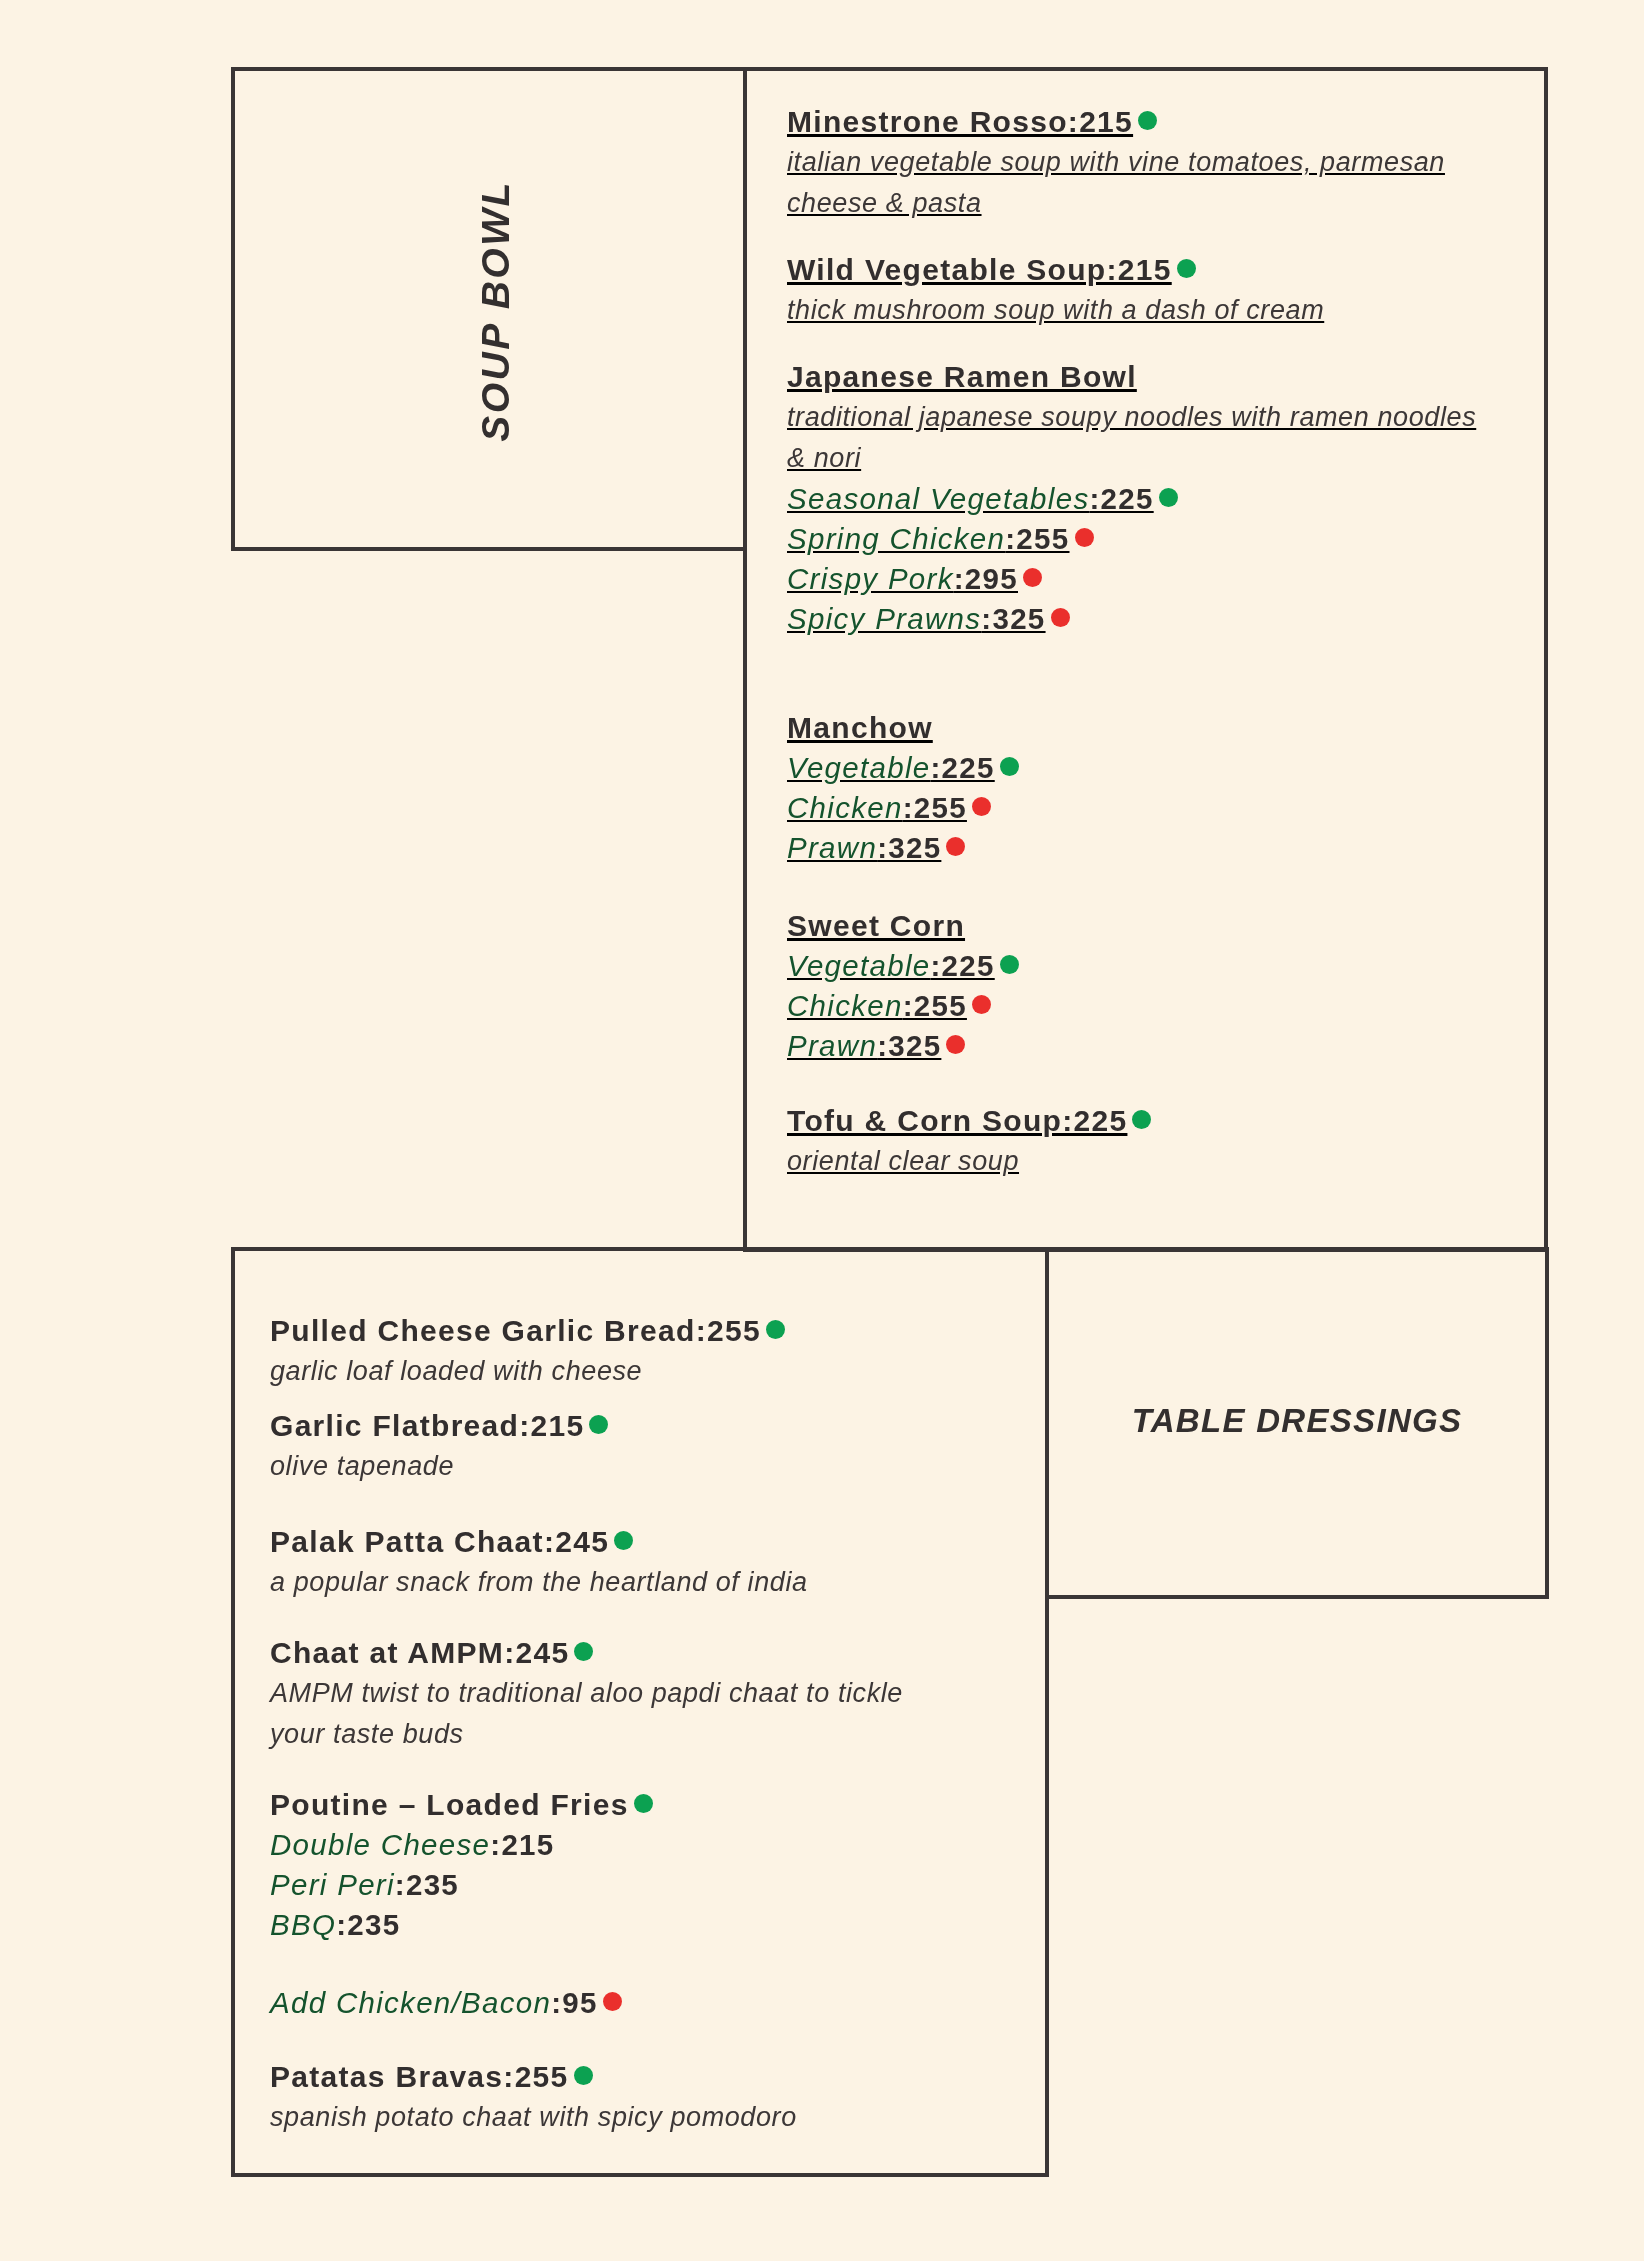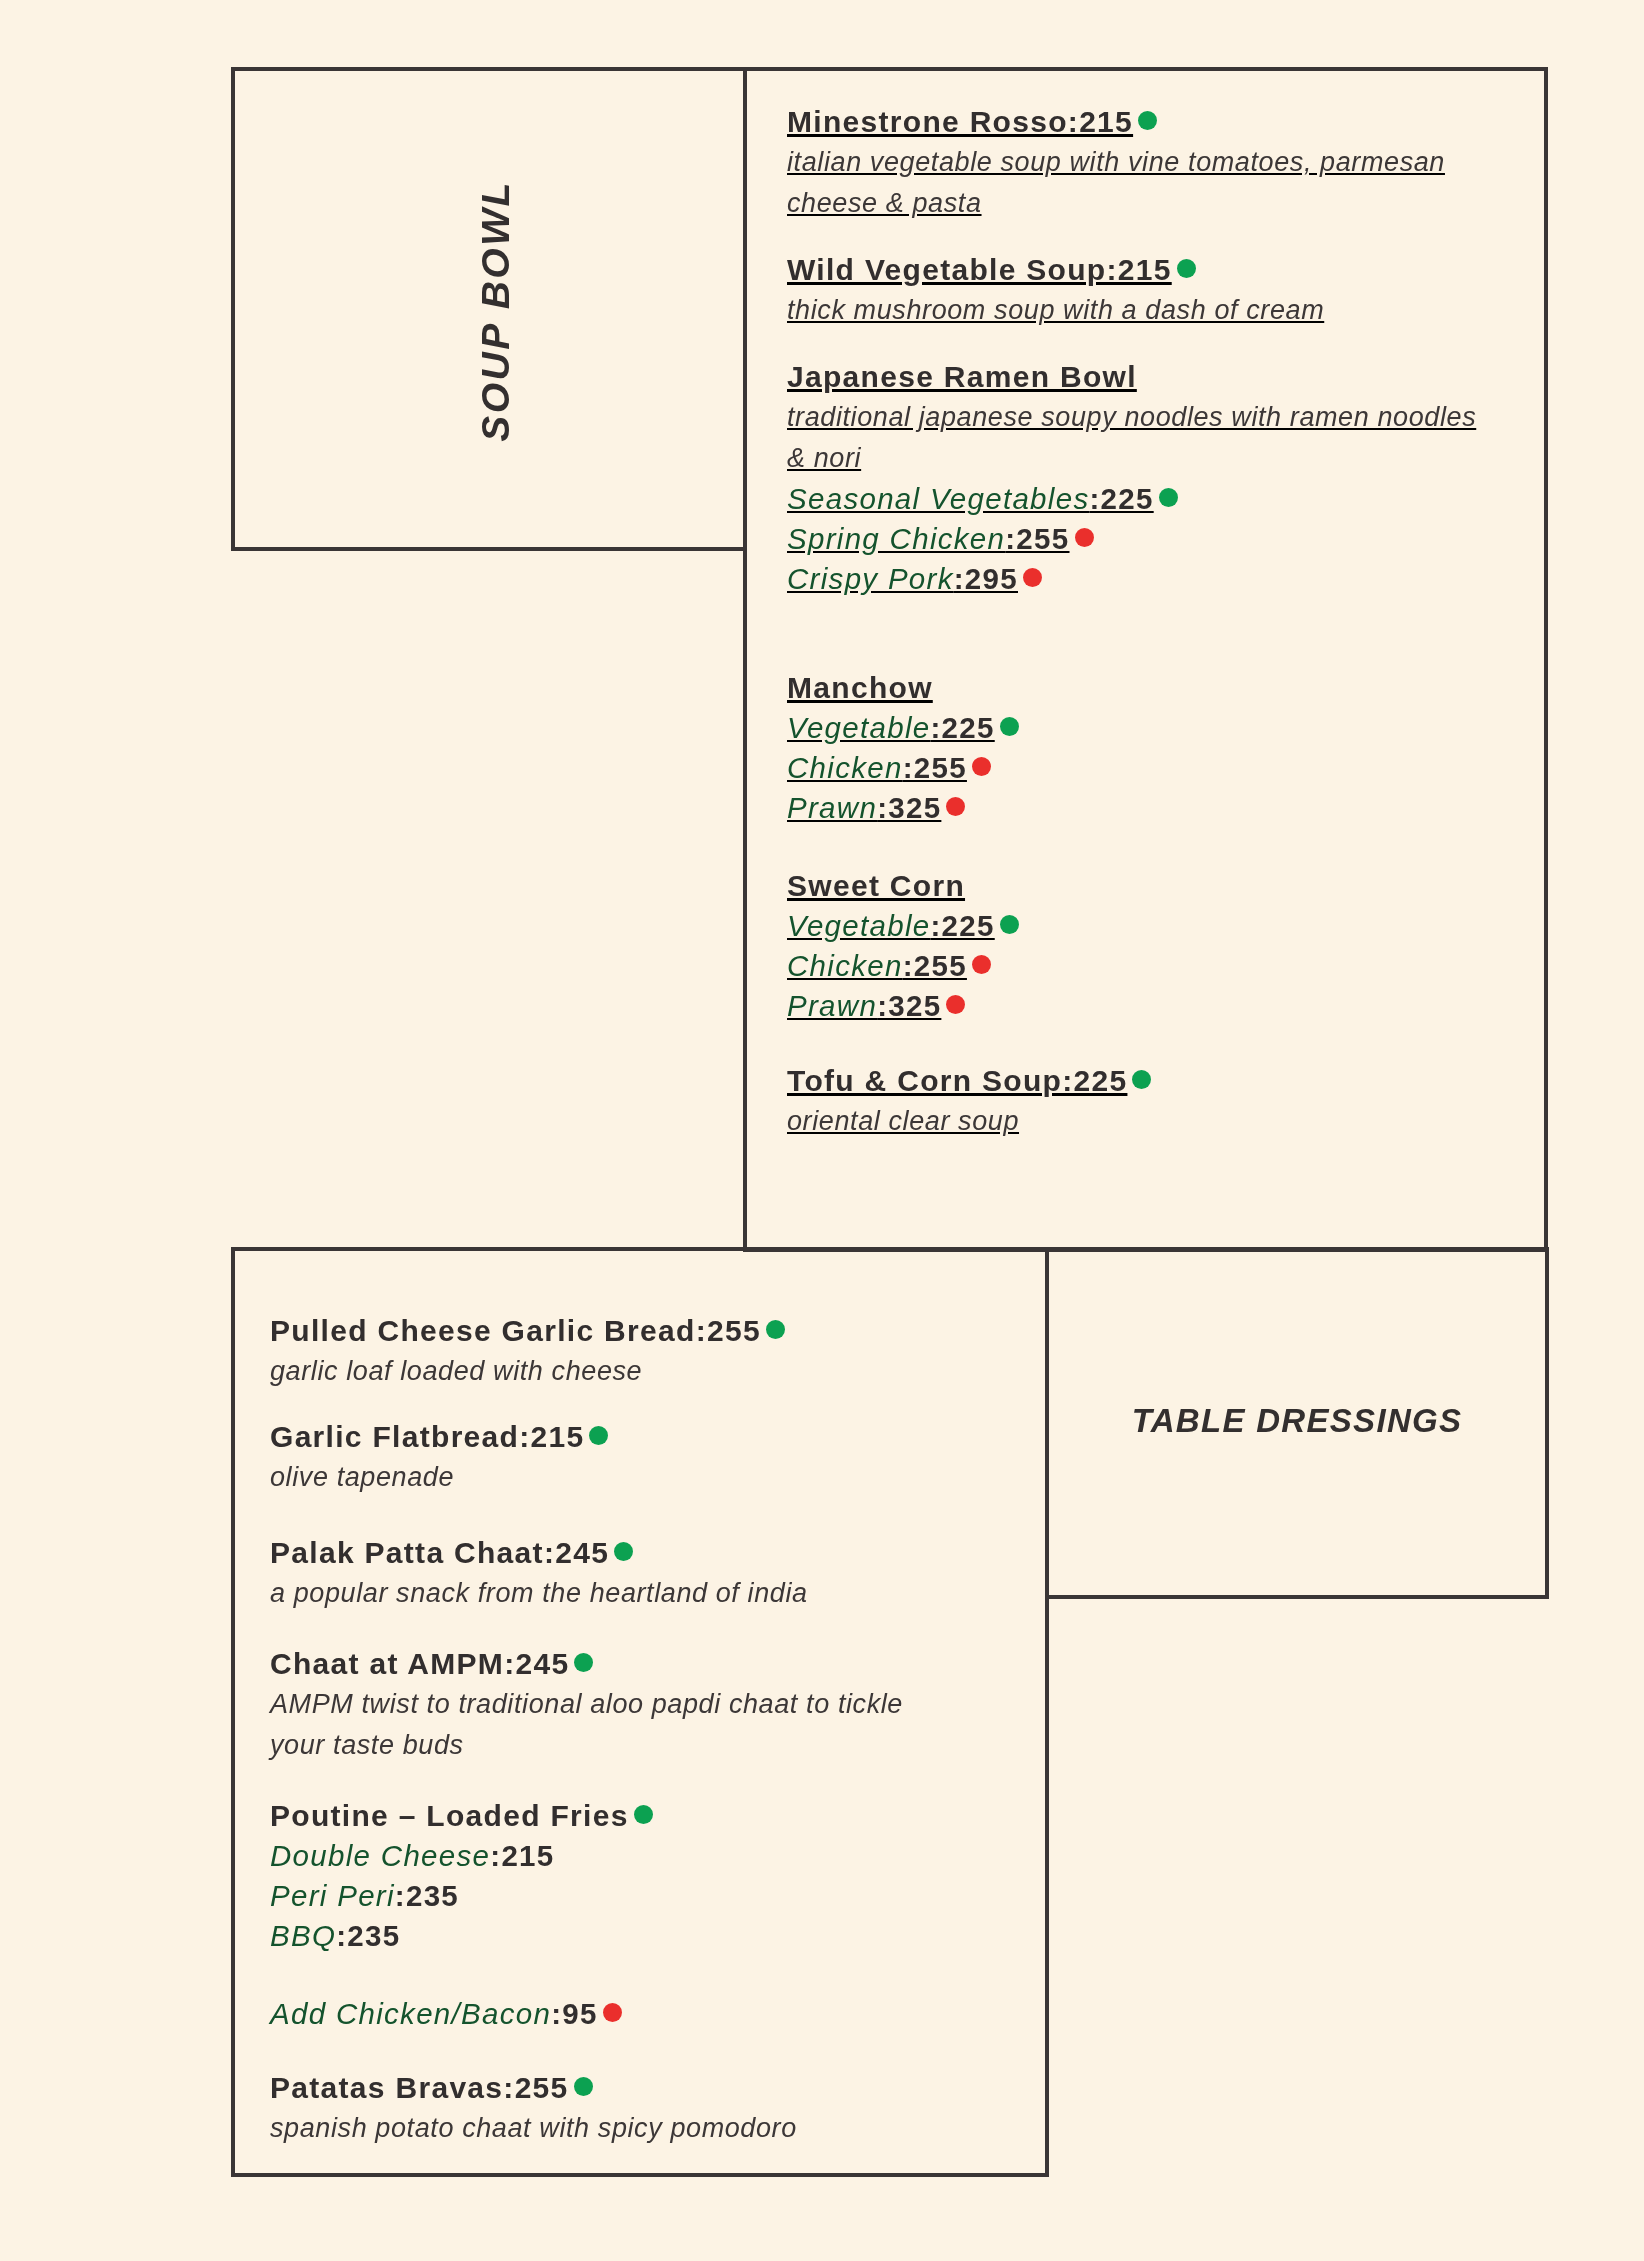--- a/index.html
+++ b/index.html
@@ -31,21 +31,21 @@
   .item-desc{font-style:italic;font-size:27px;line-height:41px;letter-spacing:0.6px;color:#3C3737;white-space:nowrap;}
   .variant{font-size:29.5px;line-height:40px;white-space:nowrap;}
   .v-name{font-style:italic;letter-spacing:1.3px;color:#14532d;}
   .v-price{font-weight:bold;letter-spacing:1.3px;color:#322E2E;}
 
   .dot{display:inline-block;width:19px;height:19px;border-radius:50%;margin-left:5px;position:relative;top:-1.9px;background:#999;}
   .dot[data-dot="green"]{background:var(--green,#0CA151);}
   .dot[data-dot="red"]{background:var(--red,#EA2F2C);}
 
   .mb42{margin-bottom:26px}.mb110{margin-bottom:69px}.mb60{margin-bottom:38px}
-  .mb56{margin-bottom:35px}.mb50{margin-bottom:25px}.mb48{margin-bottom:30px}
+  .mb56{margin-bottom:35px}.mb50{margin-bottom:14px}.mb48{margin-bottom:30px}
   .mb47{margin-bottom:29.5px}.mb54{margin-bottom:34px}
 </style>
 </head>
 <body>
 
 <div class="page">
 
   <section class="box box-a"></section>
   <div class="vertical-label">SOUP BOWL</div>
 
@@ -63,20 +63,21 @@
       <div class="item-desc">thick mushroom soup with a dash of cream</div>
     </div>
 
     <div class="item mb110">
       <div class="item-title">Japanese Ramen Bowl</div>
       <div class="item-desc">traditional japanese soupy noodles with ramen noodles</div>
       <div class="item-desc">&amp; nori</div>
       <div class="variant"><span class="v-name">Seasonal Vegetables</span><span class="v-price">:225</span><span class="dot" data-dot="green"></span></div>
       <div class="variant"><span class="v-name">Spring Chicken</span><span class="v-price">:255</span><span class="dot" data-dot="red"></span></div>
       <div class="variant"><span class="v-name">Crispy Pork</span><span class="v-price">:295</span><span class="dot" data-dot="red"></span></div>
+      <div class="variant"><span class="v-name">Spicy Prawns</span><span class="v-price">:325</span><span class="dot" data-dot="red"></span></div>
     </div>
 
     <div class="item mb60">
       <div class="item-title">Manchow</div>
       <div class="variant"><span class="v-name">Vegetable</span><span class="v-price">:225</span><span class="dot" data-dot="green"></span></div>
       <div class="variant"><span class="v-name">Chicken</span><span class="v-price">:255</span><span class="dot" data-dot="red"></span></div>
       <div class="variant"><span class="v-name">Prawn</span><span class="v-price">:325</span><span class="dot" data-dot="red"></span></div>
     </div>
 
     <div class="item mb56">

